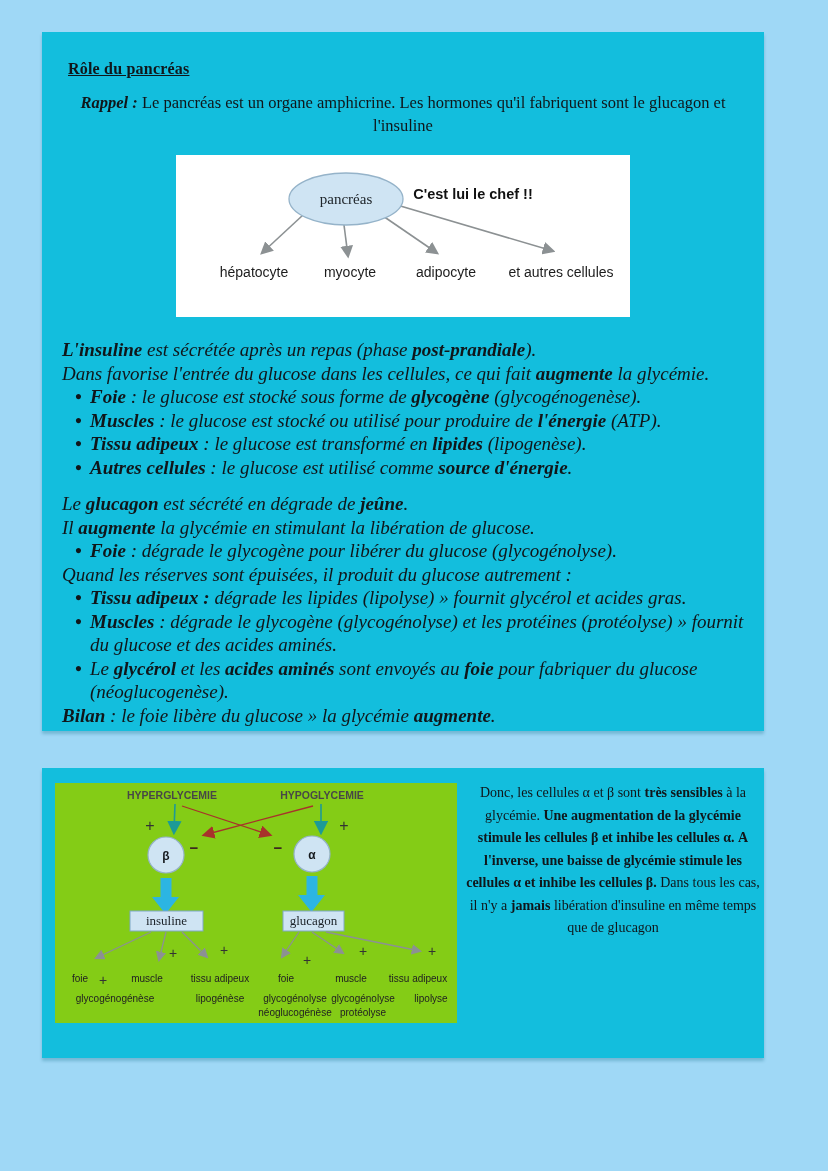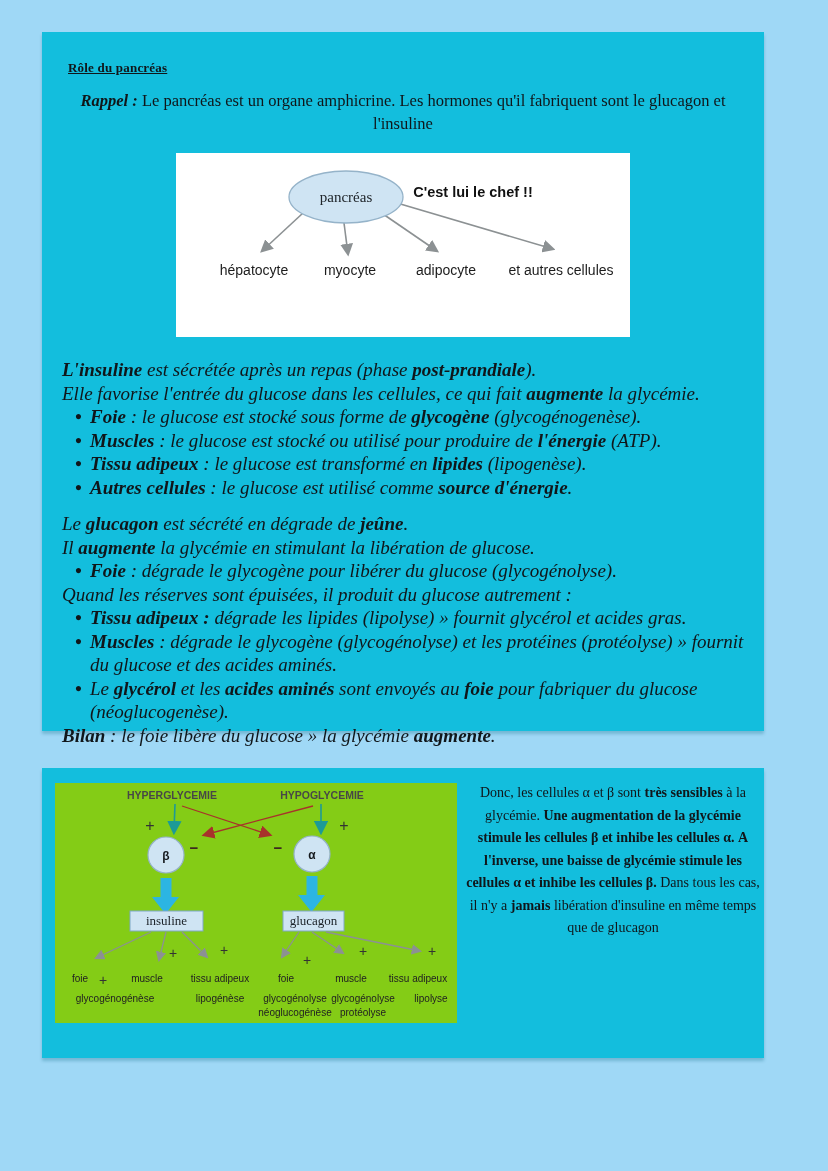--- a/index.html
+++ b/index.html
@@ -3,24 +3,24 @@
 <meta charset="utf-8">
 <style>
   html,body{margin:0;padding:0;}
   body{background:#9fd8f6;}
   .page{position:relative;width:828px;height:1171px;background:#9fd8f6;
         font-family:"Liberation Serif",serif;color:#10161a;overflow:hidden;}
   .card{position:absolute;left:42px;width:722px;background:#13bedd;
         box-shadow:0 3px 3px rgba(0,100,125,.28);}
   .card1{top:32px;height:699px;}
   .card2{top:768px;height:290px;}
-  .title{margin:28px 0 0 26px;font-size:13px;font-weight:bold;
+  .title{margin:28px 0 0 26px;font-size:16px;font-weight:bold;
          text-decoration:underline;letter-spacing:.2px;}
   .rappel{margin:13px 32px 12px;text-align:center;font-size:16.5px;line-height:23px;}
-  .panel1{margin:18px auto 0;width:454px;height:184px;background:#ffffff;}
+  .panel1{margin:18px auto 0;width:454px;height:162px;background:#ffffff;}
   .panel1 svg{display:block;}
   .textblock{margin:21px 20px 0;font-size:19px;line-height:23.5px;font-style:italic;}
   .textblock.second{margin-top:13px;}
   .line{white-space:normal;}
   .bullet{position:relative;padding-left:28px;}
   .bullet::before{content:"\2022";position:absolute;left:13px;top:0;font-weight:bold;}
   .b{font-weight:bold;}
   .i{font-style:italic;}
   .panel2{position:absolute;left:13px;top:15px;width:402px;height:240px;background:#84cc16;}
   .note{position:absolute;left:424px;top:14px;width:294px;text-align:center;
@@ -57,21 +57,21 @@
           <text x="78" y="122">hépatocyte</text>
           <text x="174" y="122">myocyte</text>
           <text x="270" y="122">adipocyte</text>
           <text x="385" y="122">et autres cellules</text>
         </g>
       </svg>
     </div>
 
     <div class="textblock">
       <div class="line"><span class="b">L'insuline</span><span> est sécrétée après un repas (phase </span><span class="b">post-prandiale</span><span>).</span></div>
-      <div class="line"><span>Elle favorise l'entrée du glucose dans les cellules, ce qui fait </span><span class="b">augmente</span><span> la glycémie.</span></div>
+      <div class="line"><span>Dans favorise l'entrée du glucose dans les cellules, ce qui fait </span><span class="b">augmente</span><span> la glycémie.</span></div>
       <div class="bullet"><span class="b">Foie</span><span> : le glucose est stocké sous forme de </span><span class="b">glycogène</span><span> (glycogénogenèse).</span></div>
       <div class="bullet"><span class="b">Muscles</span><span> : le glucose est stocké ou utilisé pour produire de </span><span class="b">l'énergie</span><span> (ATP).</span></div>
       <div class="bullet"><span class="b">Tissu adipeux</span><span> : le glucose est transformé en </span><span class="b">lipides</span><span> (lipogenèse).</span></div>
       <div class="bullet"><span class="b">Autres cellules</span><span> : le glucose est utilisé comme </span><span class="b">source d'énergie</span><span>.</span></div>
     </div>
 
     <div class="textblock second">
       <div class="line"><span>Le </span><span class="b">glucagon</span><span> est sécrété en dégrade de </span><span class="b">jeûne</span><span>.</span></div>
       <div class="line"><span>Il </span><span class="b">augmente</span><span> la glycémie en stimulant la libération de glucose.</span></div>
       <div class="bullet"><span class="b">Foie</span><span> : dégrade le glycogène pour libérer du glucose (glycogénolyse).</span></div>

